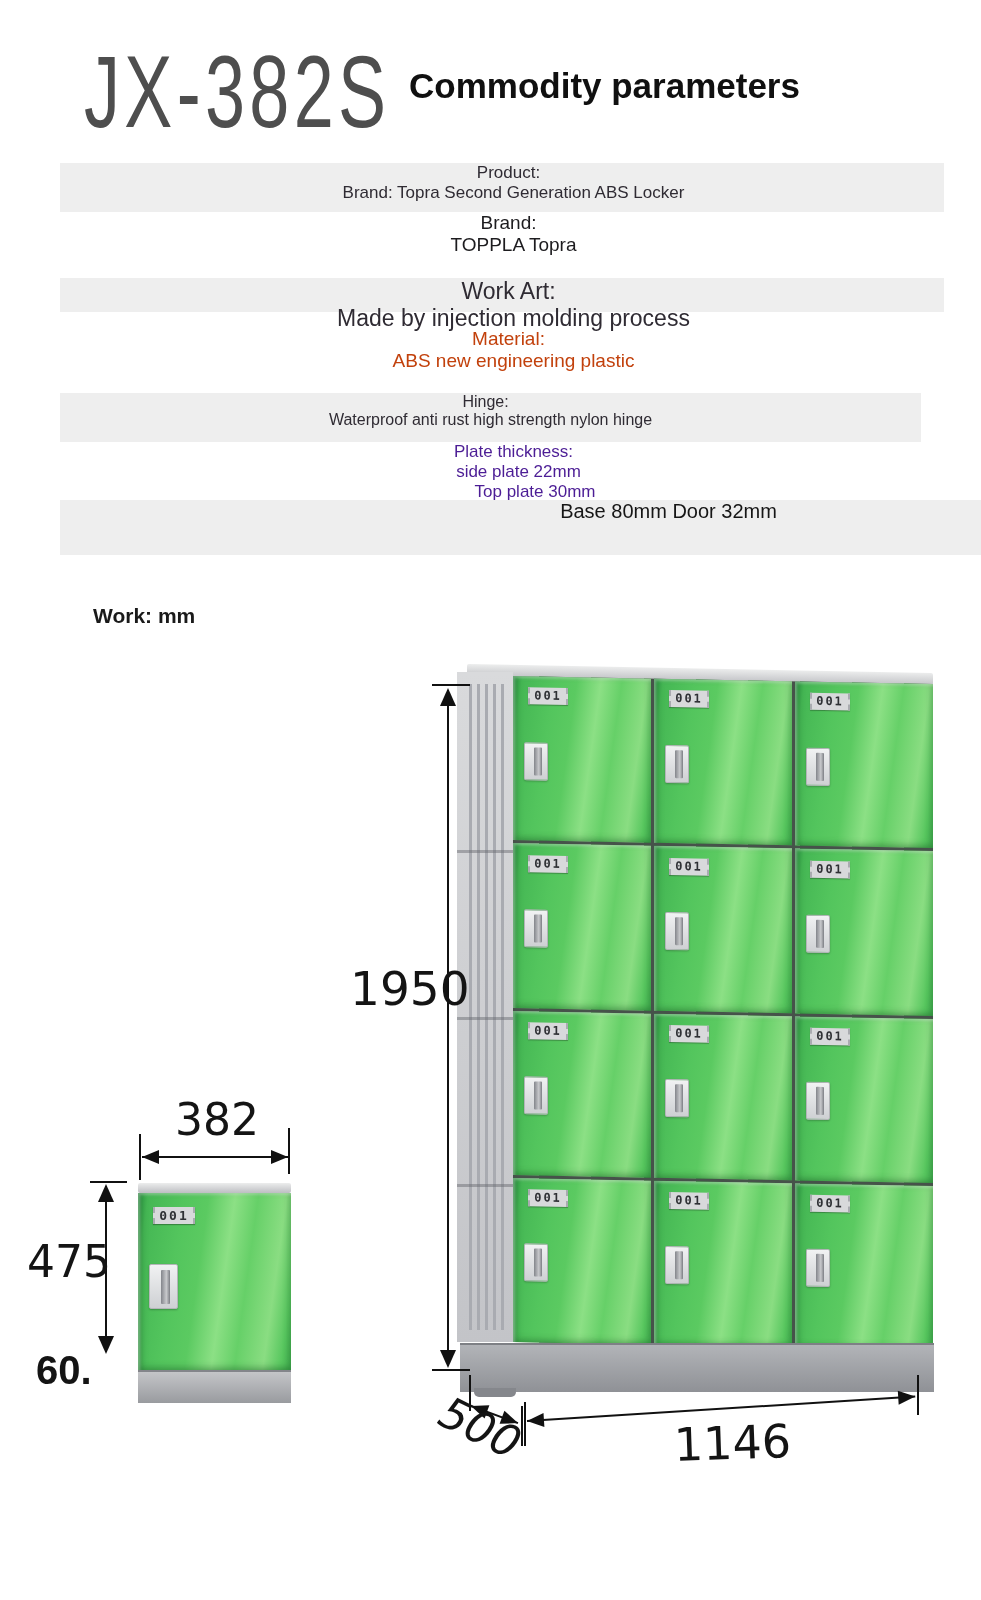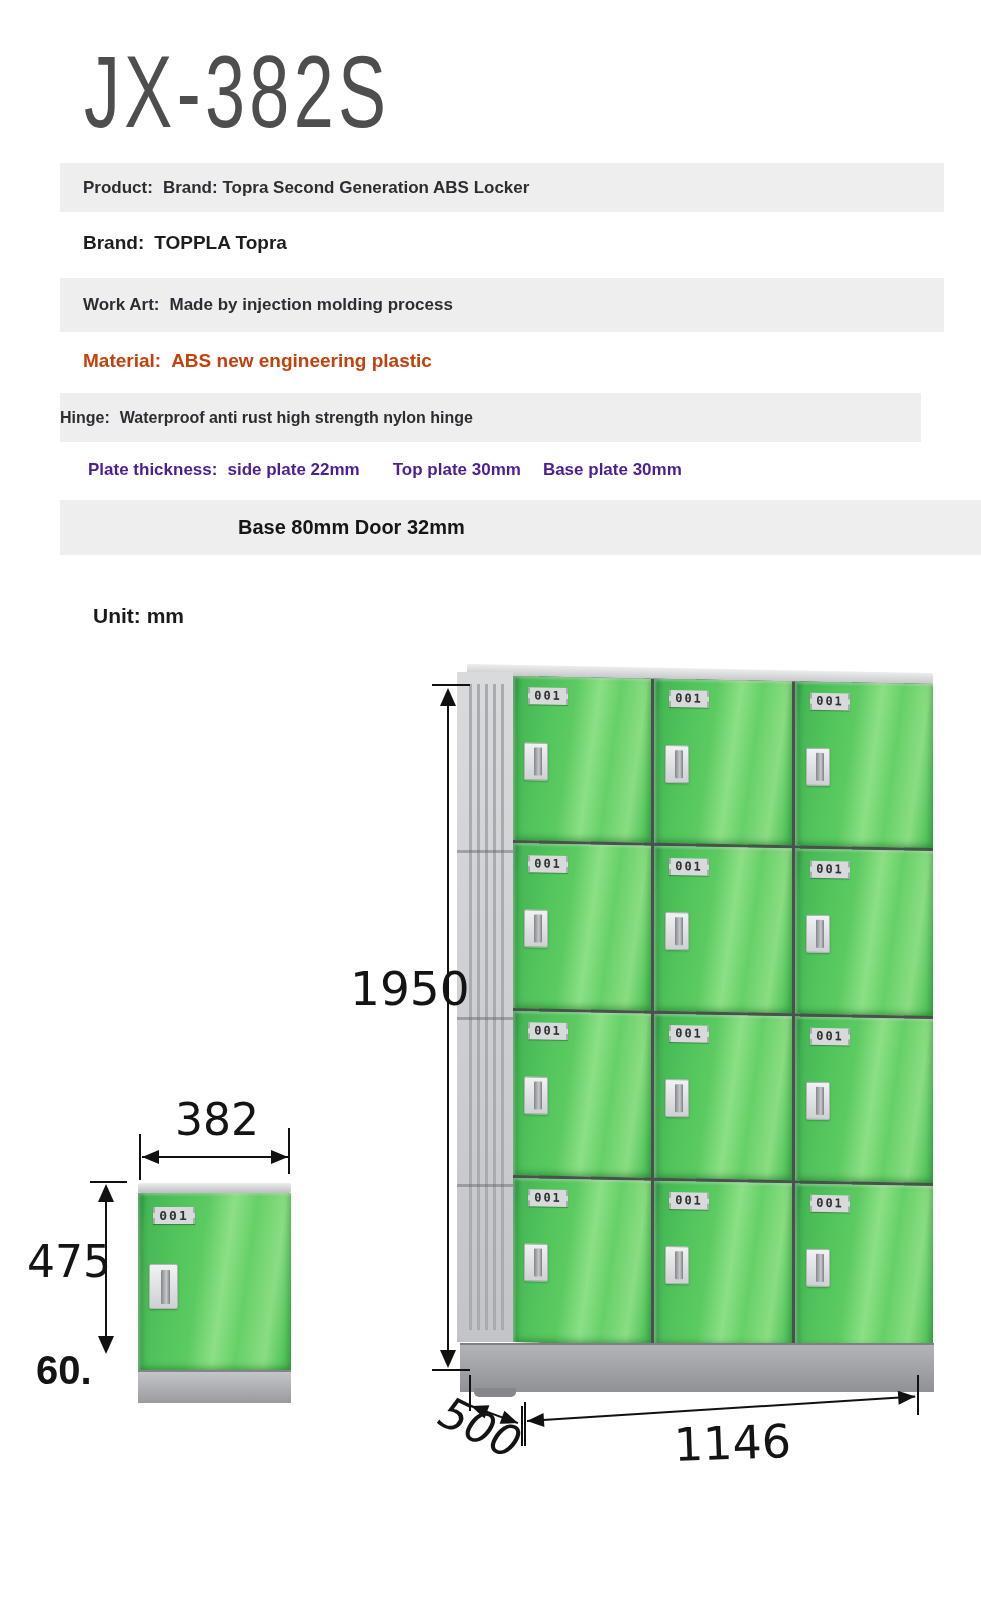--- a/index.html
+++ b/index.html
@@ -17,30 +17,30 @@
   }
   .title {
     position:absolute; left:409px; top:66px;
     font-size:35px; font-weight:bold; color:#101010; white-space:nowrap;
   }
 
   
   .row {
     position:absolute; left:60px; width:861px;
     display:flex; align-items:center;
-    font-weight:bold; color:#2f2b33; white-space:nowrap;
+    font-weight:normal; color:#2f2b33; white-space:nowrap;flex-direction:column;
   }
   .row.shaded { background:#eeeeee; }
   .row .lbl { margin-right:10px; }
   .row .lbl:empty { display:none; margin:0; }
   .row .v2 { margin-left:33px; }
   .row .v3 { margin-left:22px; }
   .r1 { top:163px; height:49px; padding-left:23px; font-size:17px; }
   .r2 { top:212px; height:62px; padding-left:23px; font-size:19px; color:#1d1c1f; }
-  .r3 { top:278px; height:54px; padding-left:23px; font-size:17px; }
+  .r3 { top:278px; height:34px; padding-left:23px; font-size:23px; }
   .r4 { top:328px; height:65px; padding-left:23px; font-size:19px; color:#c2410c; }
   .r5 { top:393px; height:49px; font-size:16px; }
   .r6 { top:442px; height:55px; padding-left:28px; font-size:17px; color:#4c1d95; }
   .r7 { top:500px; height:55px; padding-left:178px; font-size:20px; color:#161616; }
 
   .unit {
     position:absolute; left:93px; top:604px;
     font-size:21px; font-weight:bold; color:#1a1a1a;
   }
 
@@ -127,20 +127,21 @@
   }
   .dim-wrap { position:absolute; }
   .dim-wrap .hline { top:6px; left:0; right:0; }
 </style>
 </head>
 <body>
 
 <div class="page">
 
   <div class="model">JX-382S</div>
+  <div class="title">Commodity parameters</div>
 
   <div class="row shaded r1">
     <span class="lbl">Product:</span>
     <span class="val">Brand: Topra Second Generation ABS Locker</span>
   </div>
   <div class="row r2">
     <span class="lbl">Brand:</span>
     <span class="val">TOPPLA Topra</span>
   </div>
   <div class="row shaded r3">
@@ -159,21 +160,21 @@
     <span class="lbl">Plate thickness:</span>
     <span class="val">side plate 22mm</span>
     <span class="val v2">Top plate 30mm</span>
     <span class="val v3">Base plate 30mm</span>
   </div>
   <div class="row shaded r7">
 
     <span class="val">Base 80mm Door 32mm</span>
   </div>
 
-  <div class="unit">Unit: mm</div>
+  <div class="unit">Work: mm</div>
 
   <div class="cap big"></div>
   <div class="side">
     <span class="side-seam" style="top:178px"></span>
     <span class="side-seam" style="top:345px"></span>
     <span class="side-seam" style="top:512px"></span>
   </div>
   <div class="locker-grid">
   <div class="door">
     <span class="plate">001</span>

